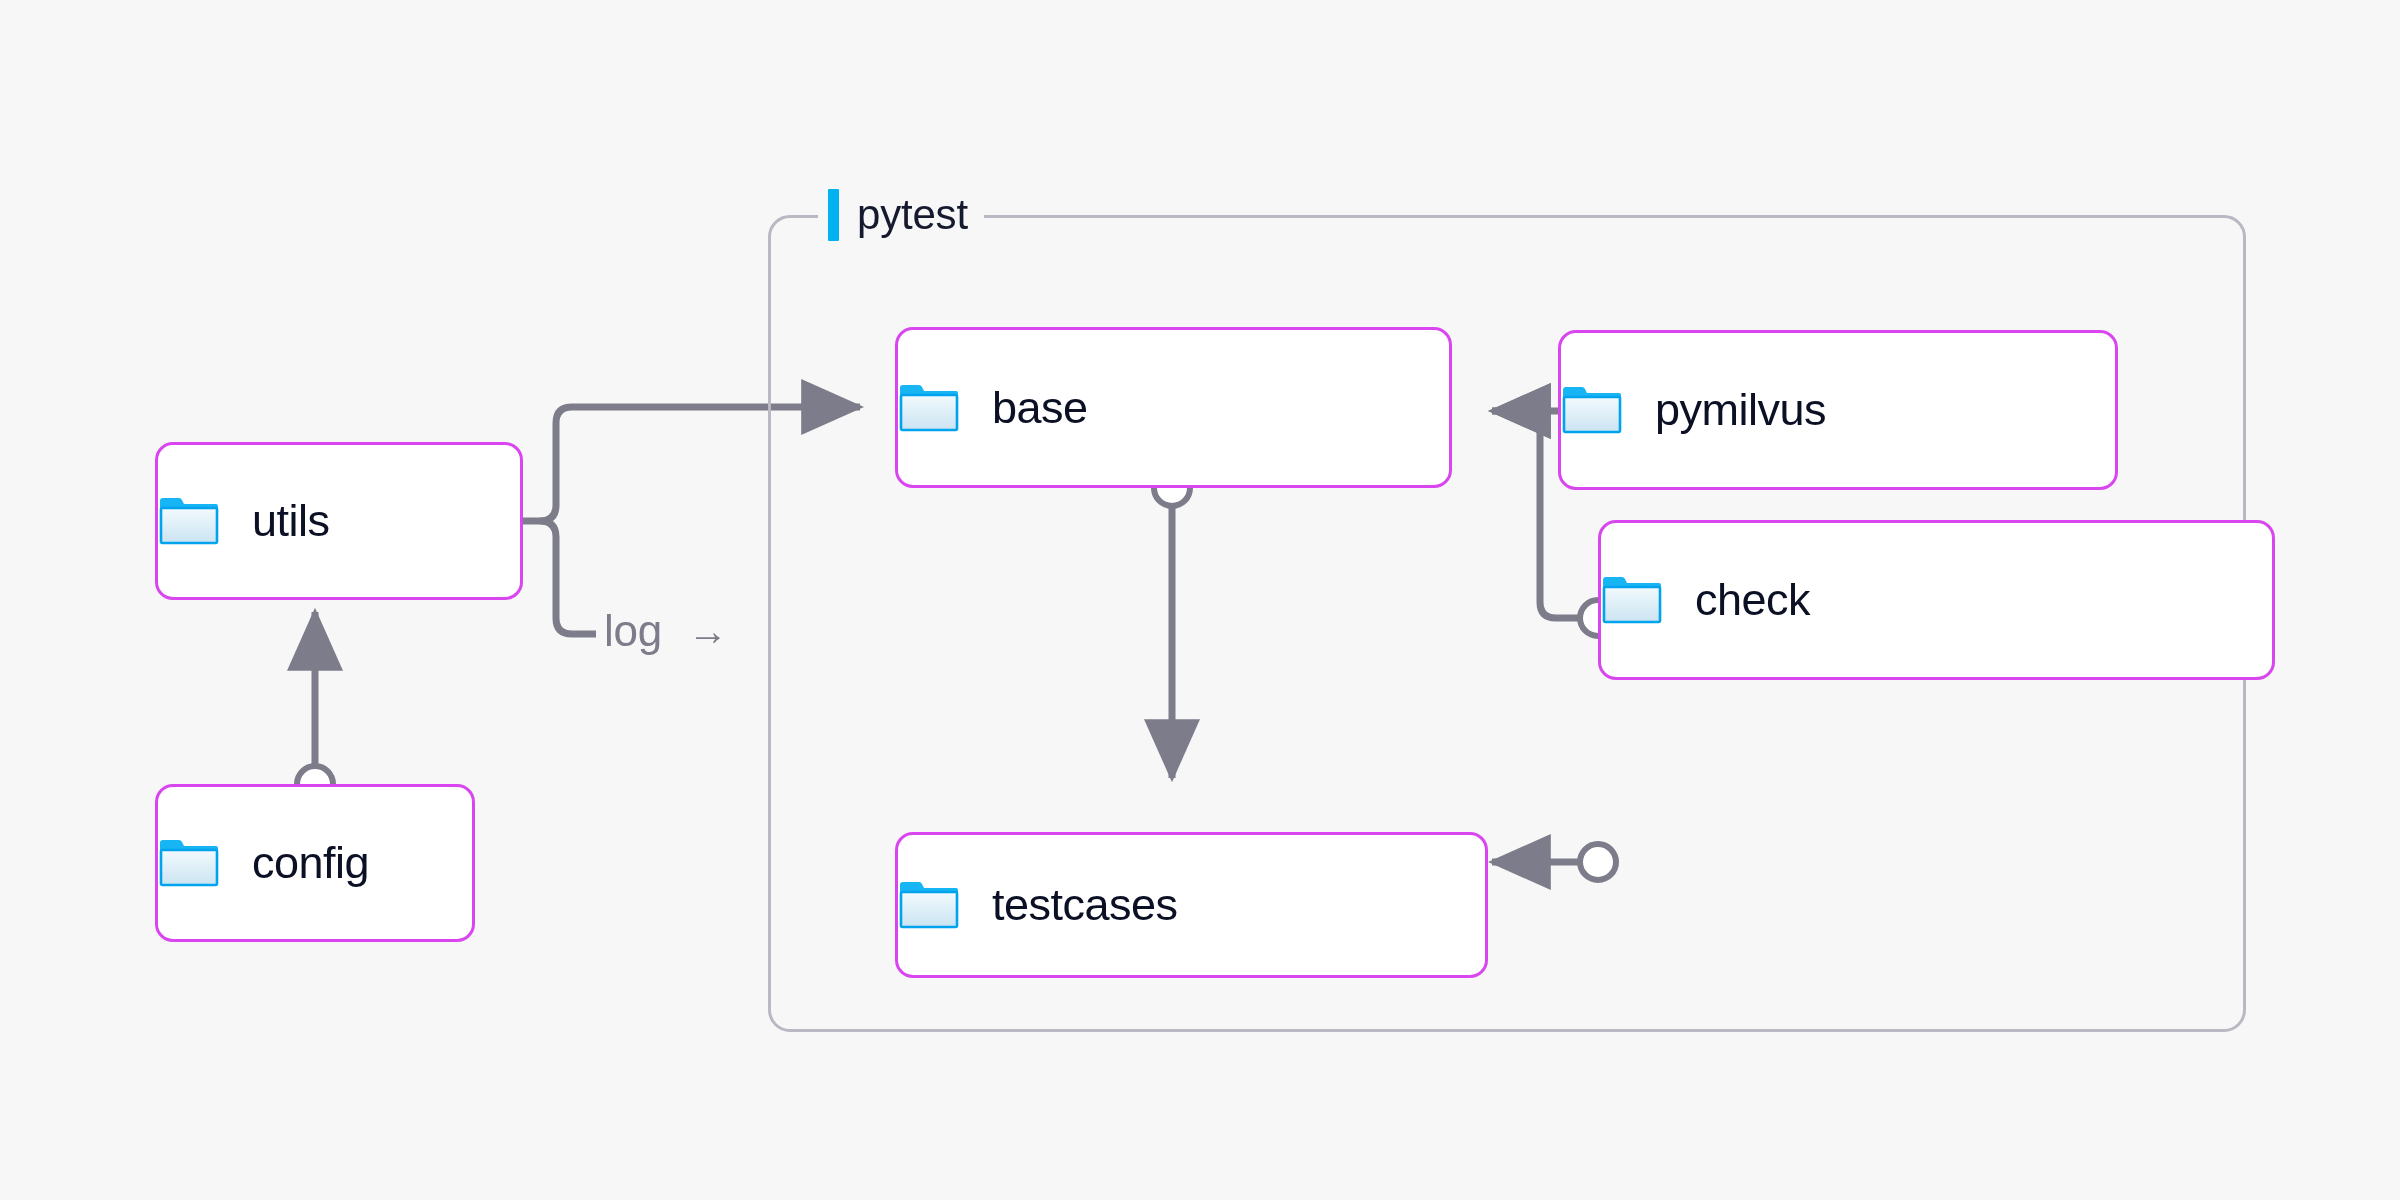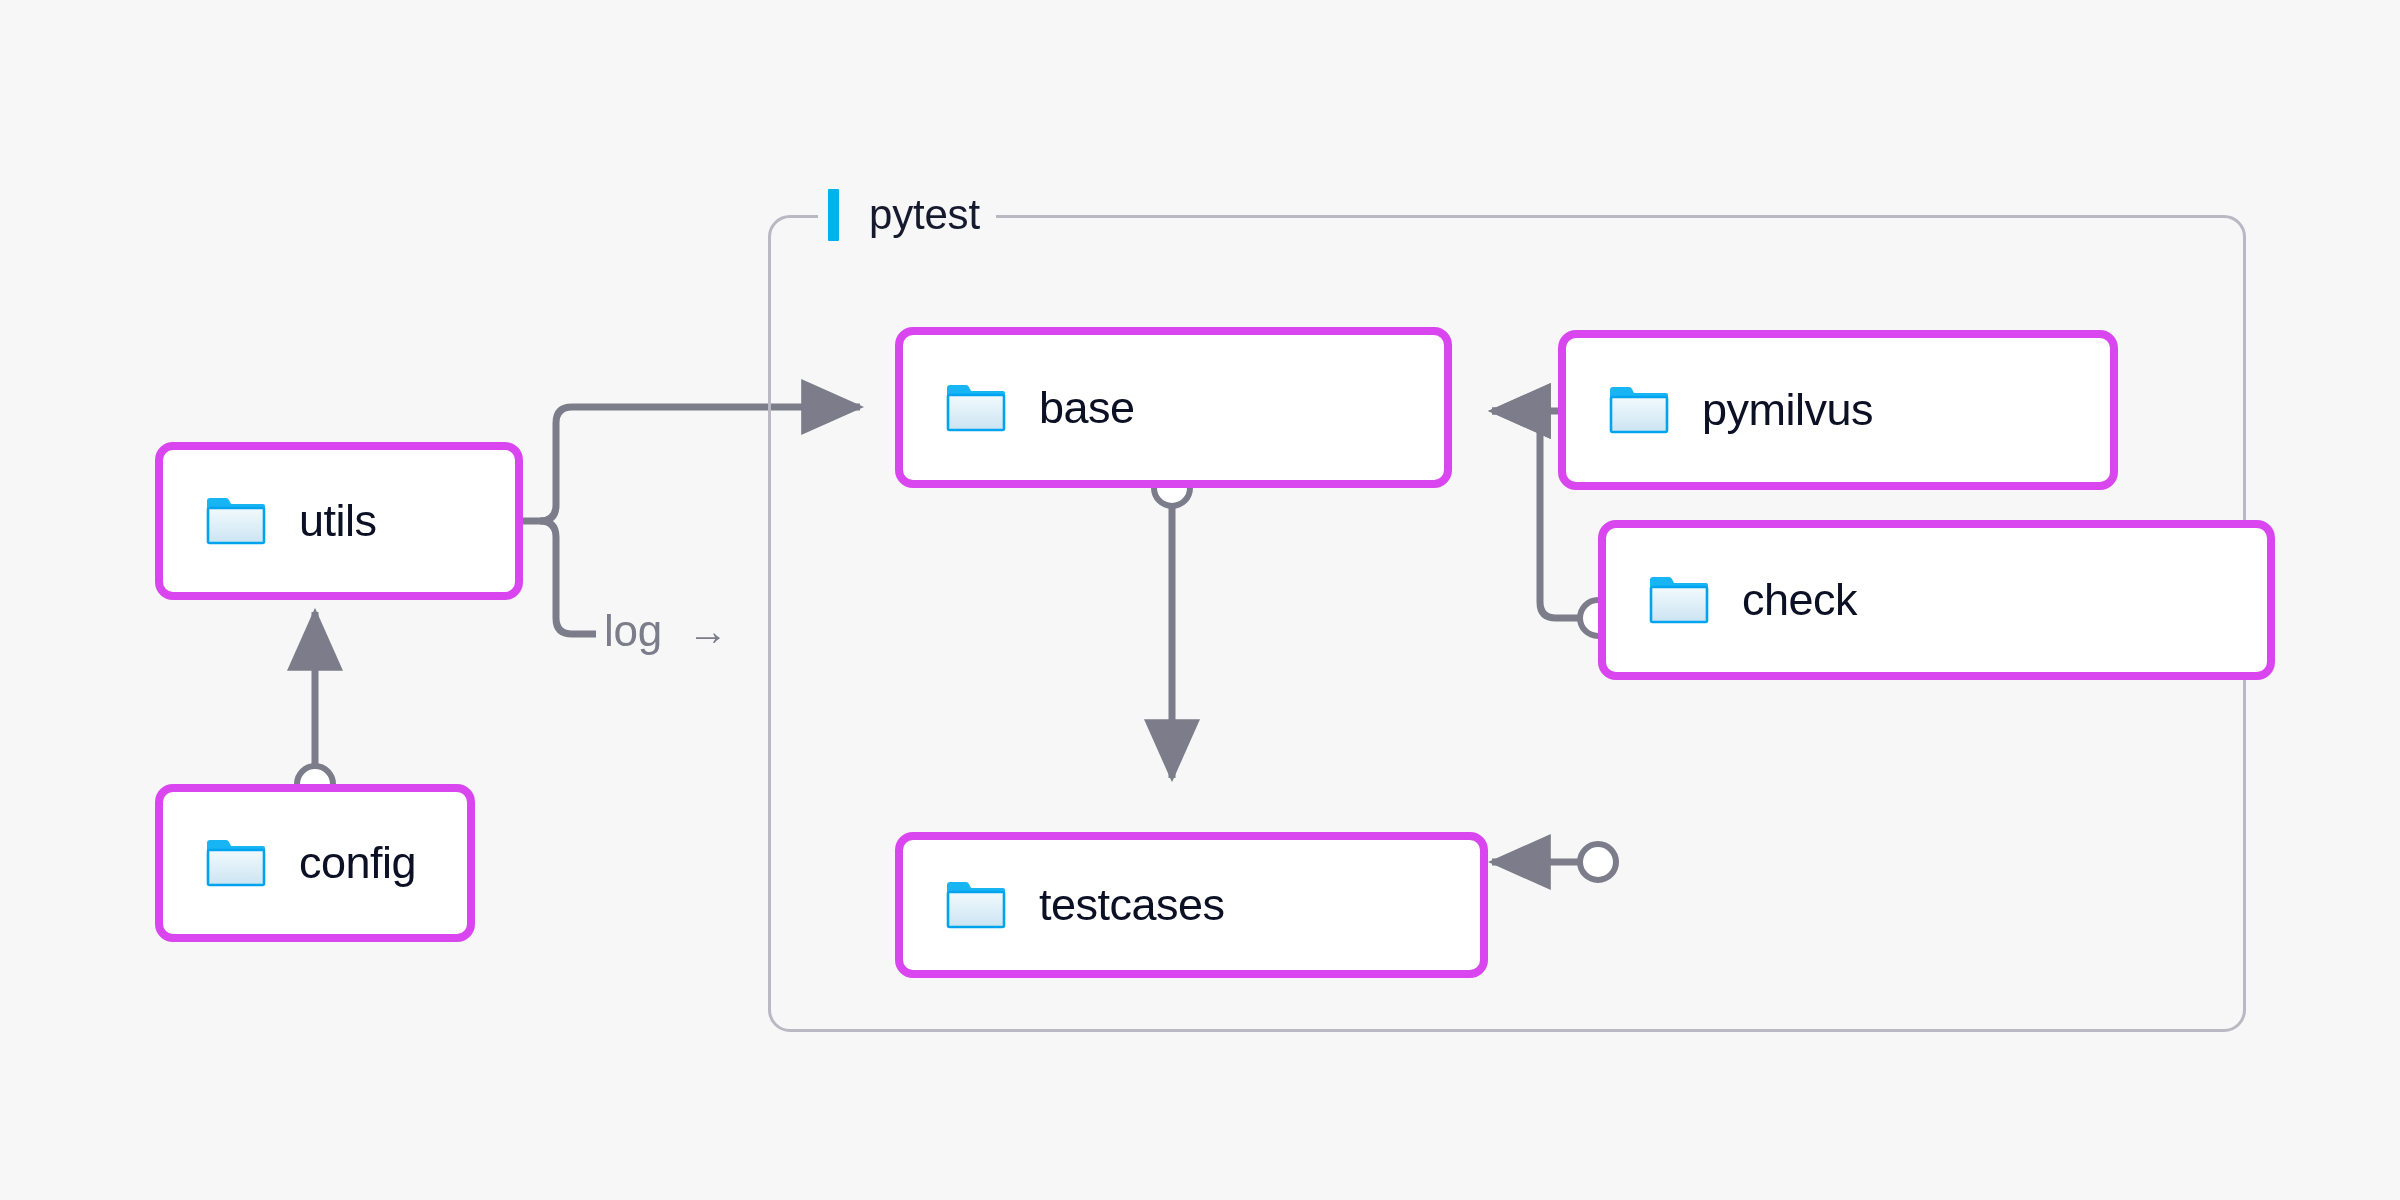--- a/index.html
+++ b/index.html
@@ -47,32 +47,30 @@
     height: 52px;
     background: #00b2f0;
     border-radius: 1px;
     flex: 0 0 auto;
   }
   .group-label .txt {
     font-size: 42px;
     color: #161a2e;
     letter-spacing: -0.2px;
     white-space: nowrap;
-    margin-left: 12px;
   }
   
   .node {
     position: absolute;
     background: #ffffff;
-    border: 8px solid #d946ef;
+    border: 3px solid #d946ef;
     border-radius: 18px;
     box-sizing: border-box;
     display: flex;
     align-items: center;
-    padding-left: 42px;
     gap: 32px;
   }
   .node .label {
     font-size: 45px;
     color: #0b1024;
     letter-spacing: -0.5px;
     white-space: nowrap;
   }
   .folder-icon {
     width: 62px;

